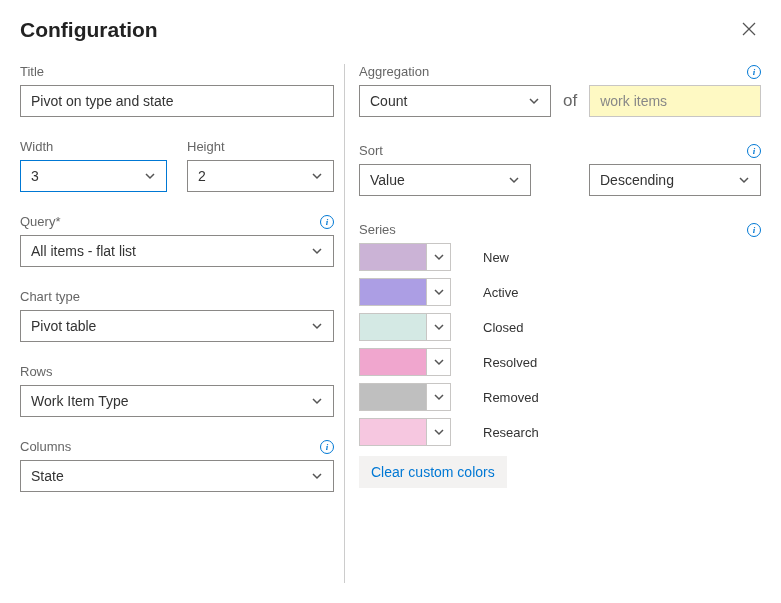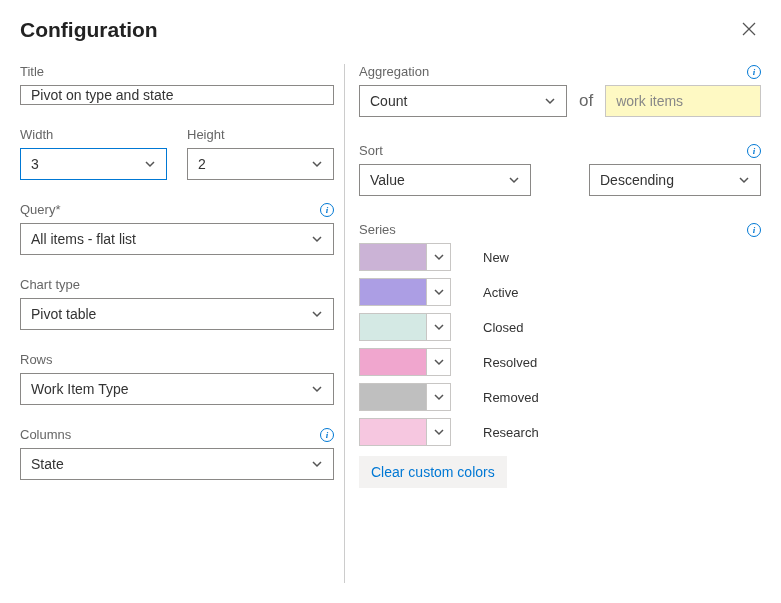--- a/index.html
+++ b/index.html
@@ -80,21 +80,21 @@
       justify-content: center;
       color: #0078d4;
       font-size: 9px;
       font-style: italic;
       font-family: Georgia, serif;
       font-weight: bold;
       cursor: pointer;
     }
     .text-input {
       width: 100%;
-      height: 20px;
+      height: 32px;
       border: 1px solid #8a8886;
       padding: 0 10px;
       font-size: 14px;
       font-family: inherit;
       color: #333;
       background: #fff;
     }
     .select-box {
       width: 100%;
       height: 32px;
@@ -129,21 +129,21 @@
     }
     .row-2 > div {
       flex: 1;
     }
     .agg-row {
       display: flex;
       align-items: center;
       gap: 12px;
     }
     .agg-row .select-box {
-      width: 208px;
+      width: 192px;
     }
     .of-text {
       font-size: 17px;
       color: #666;
       white-space: nowrap;
     }
     .agg-row .disabled {
       flex: 1;
       width: auto;
     }

